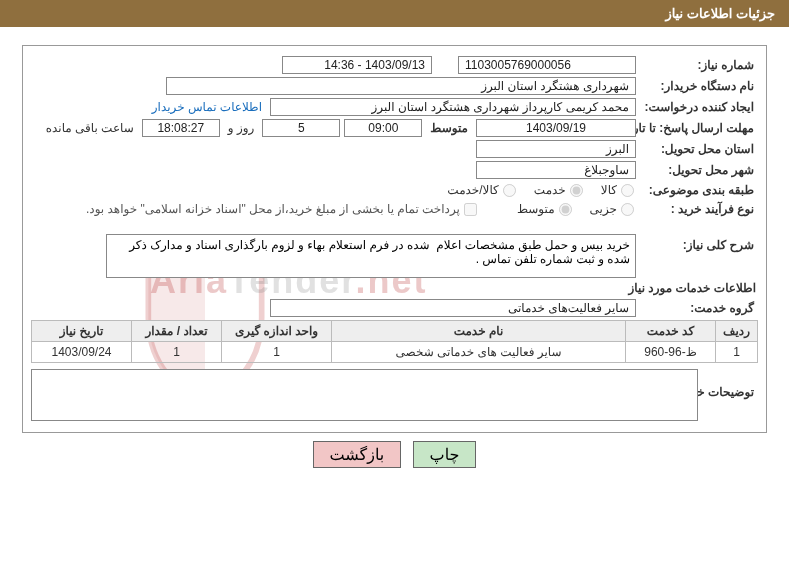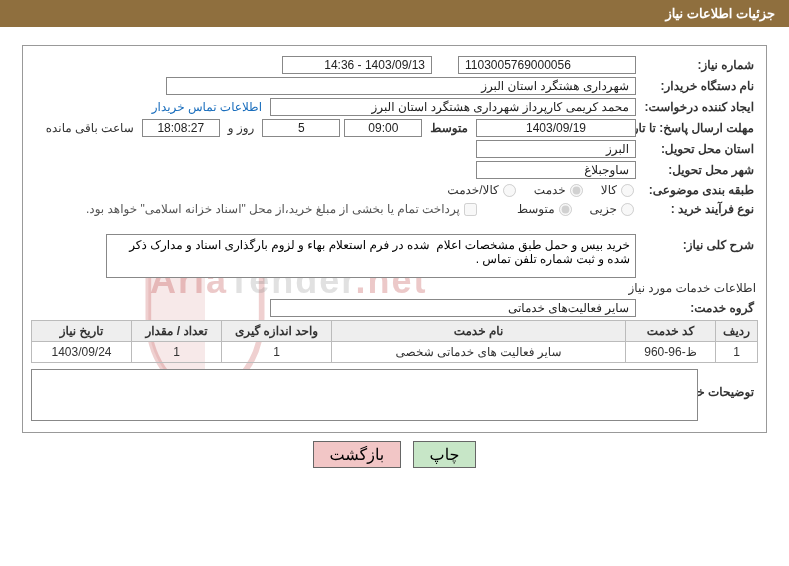--- a/index.html
+++ b/index.html
@@ -66,21 +66,21 @@
   margin-left: 14px;
 }
 input[type=radio], input[type=checkbox] {
   margin: 0 2px;
 }
 .note {
   color: #555;
   font-weight: normal;
 }
 .section-title {
-  font-weight: normal;
+  font-weight: bold;
   margin: 2px 2px 4px 2px;
 }
 textarea.desc {
   width: 530px;
   height: 44px;
   border: 1px solid #888;
   font-family: Tahoma, Arial, sans-serif;
   font-size: 12px;
   padding: 3px 5px;
   resize: none;

